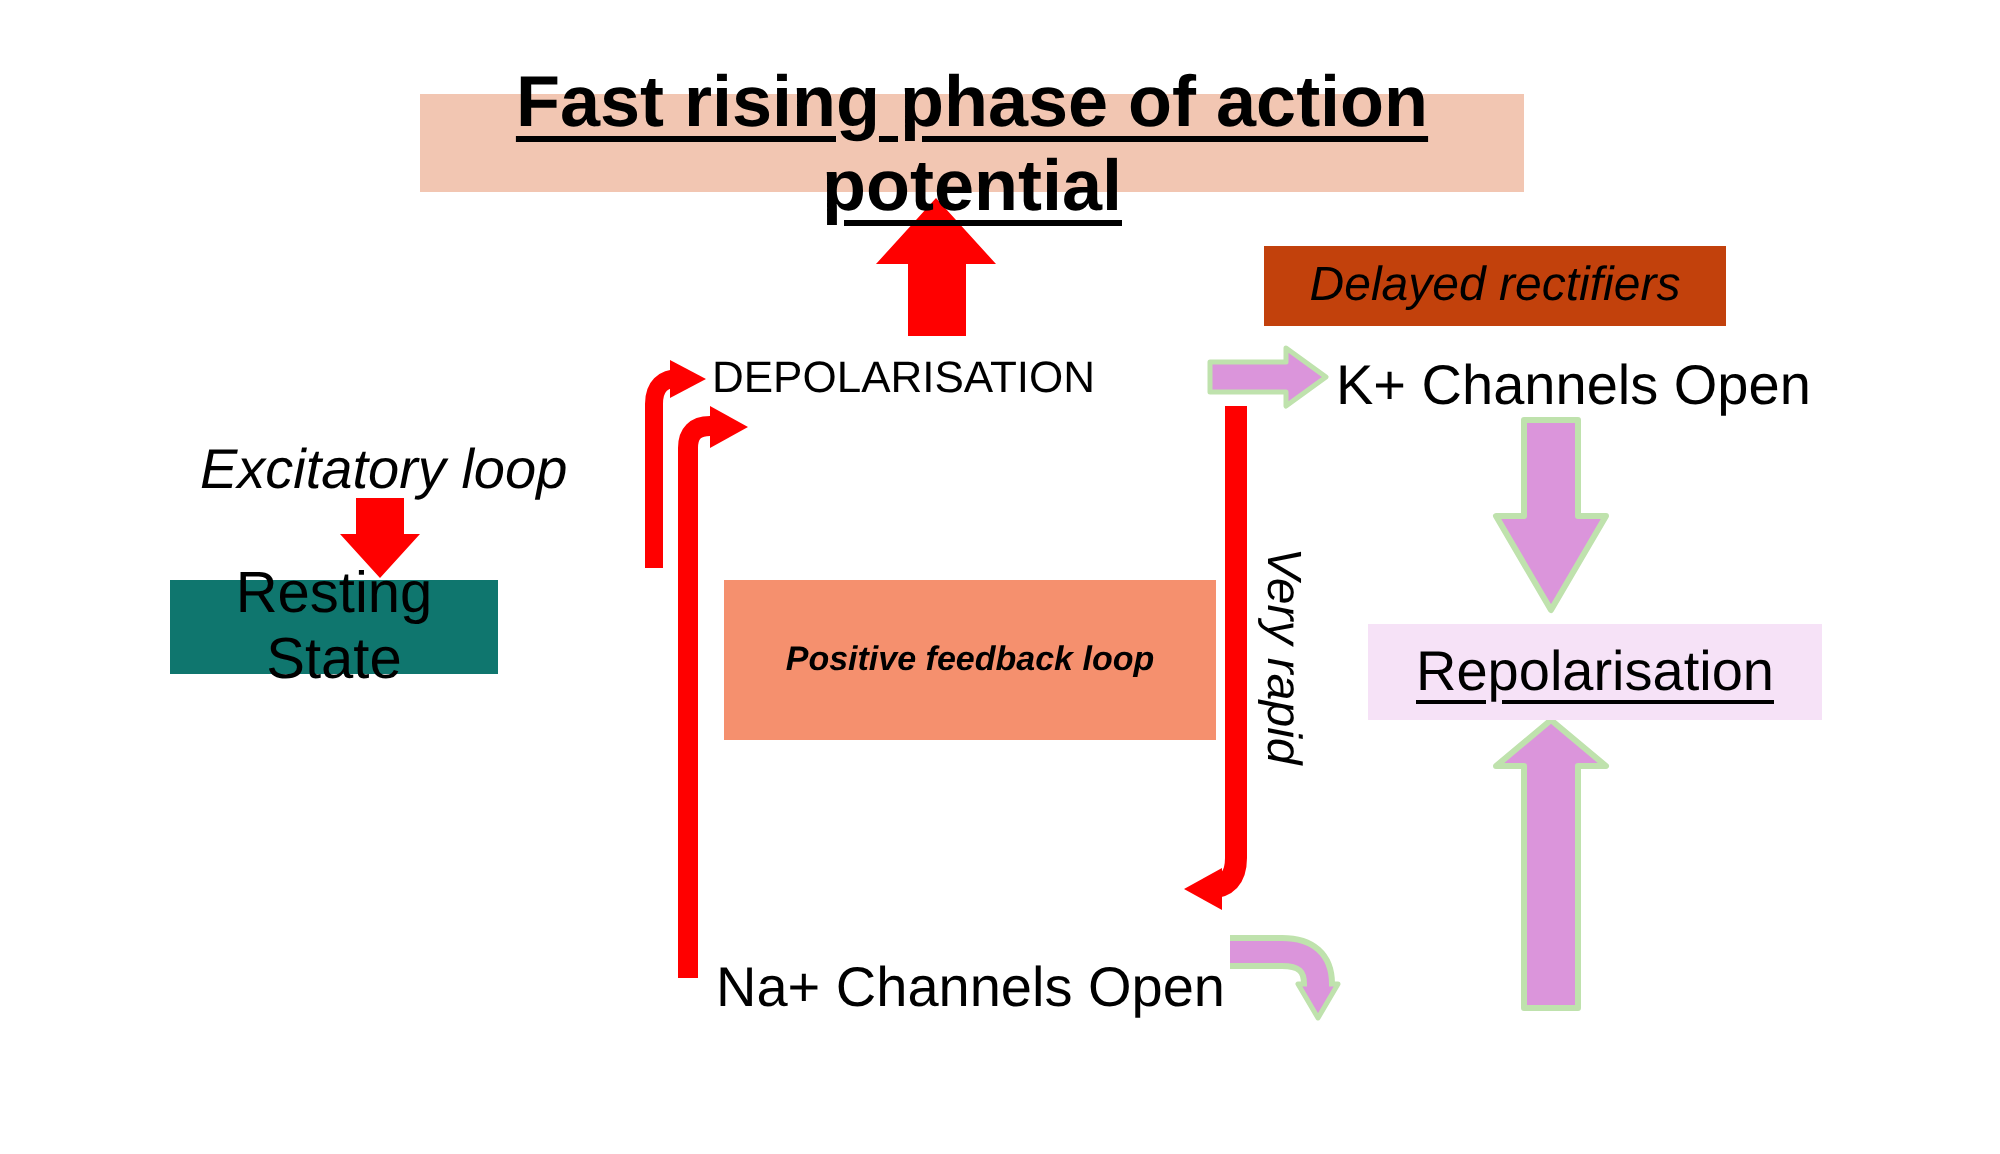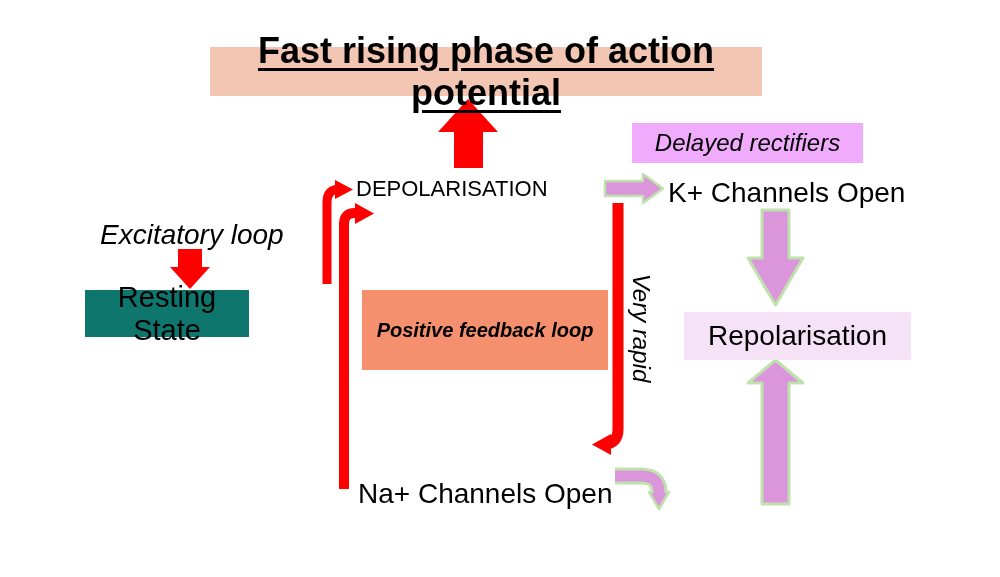--- a/index.html
+++ b/index.html
@@ -18,40 +18,40 @@
     text-align:center;box-sizing:border-box;
   }
   .title-box{
     left:210px;top:47px;width:552px;height:49px;
     background:#F2C6B2;
     font-size:36px;font-weight:bold;
   }
   .title-box span{text-decoration:underline;text-underline-offset:5px;}
   .delayed-box{
     left:632px;top:123px;width:231px;height:40px;
-    background:#f0abfc;
+    background:#c2410c;
     font-size:24px;font-style:italic;
   }
   .resting-box{
     left:85px;top:290px;width:164px;height:47px;
     background:#0f766e;
     font-size:29px;
   }
   .feedback-box{
     left:362px;top:290px;width:246px;height:80px;
     background:#F5906E;
-    font-size:20px;font-weight:bold;font-style:italic;
+    font-size:17px;font-weight:bold;font-style:italic;
     line-height:1.45;padding:0 8px;
   }
   .repolar-box{
     left:684px;top:312px;width:227px;height:48px;
     background:#F6E2F7;
     font-size:28px;
   }
-  .repolar-box span{text-underline-offset:5px;}
+  .repolar-box span{text-decoration:underline;text-underline-offset:5px;}
   .plain-label{font-size:28px;white-space:nowrap;}
   .lbl-depolarisation{left:356px;top:176px;font-size:22px;}
   .lbl-k-open{left:668px;top:177px;}
   .lbl-excitatory{left:100px;top:219px;font-style:italic;}
   .lbl-na-open{left:358px;top:478px;}
   .lbl-na-inactivate{left:593px;top:519px;}
   .lbl-very-rapid{
     left:561px;top:314px;width:160px;
     text-align:center;font-size:24px;font-style:italic;
     transform:rotate(90deg);

